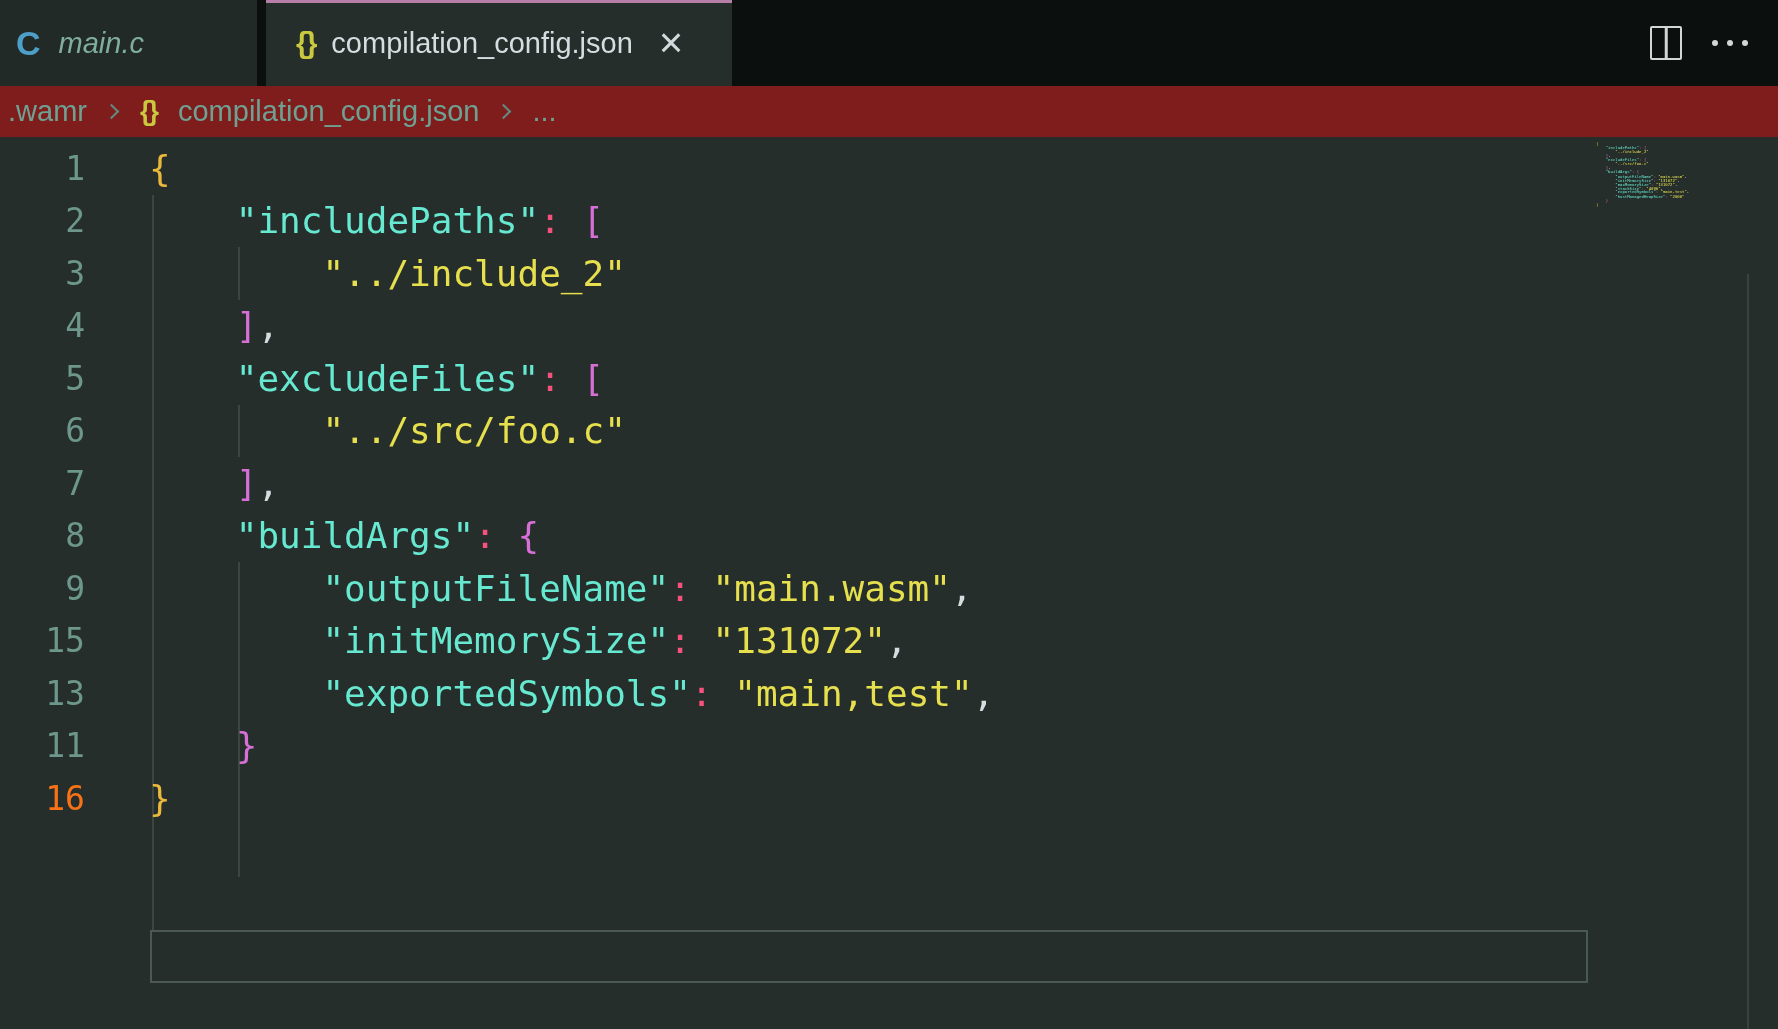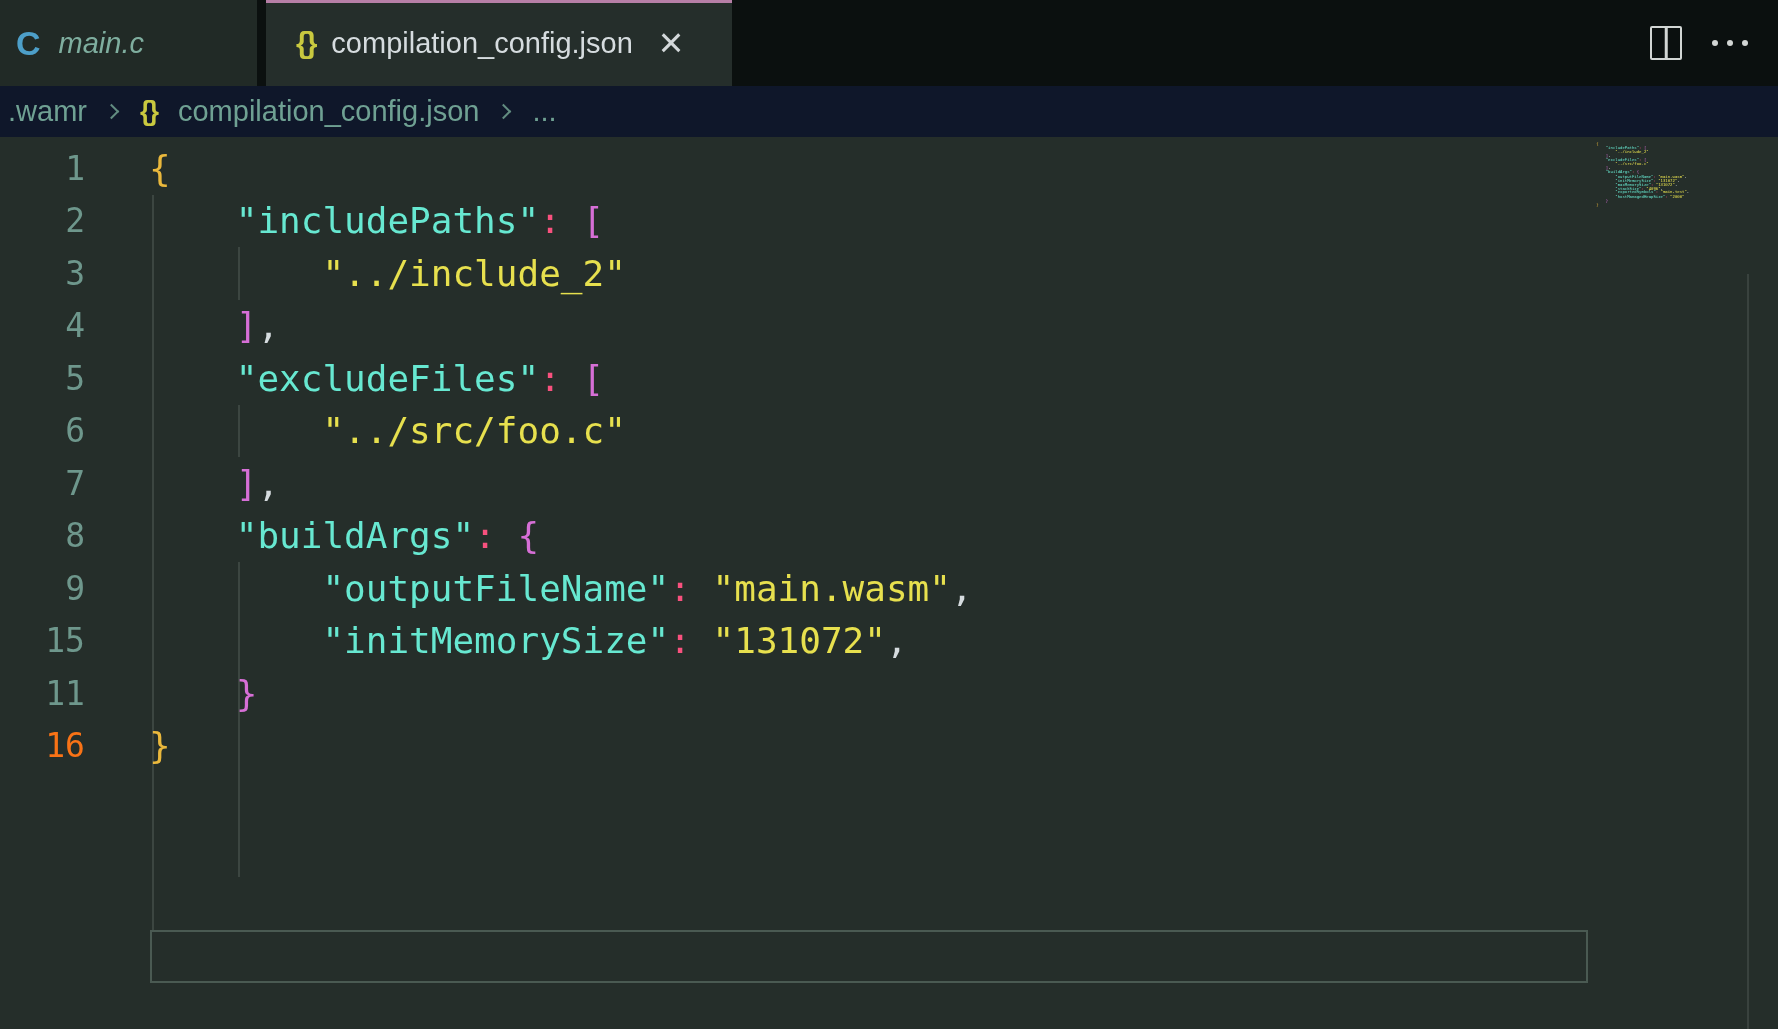--- a/index.html
+++ b/index.html
@@ -25,21 +25,21 @@
   .tab-actions { margin-left:auto; display:flex; align-items:center; gap:28px; padding-right:28px; }
   .split-icon { width:32px; height:34px; border:2.5px solid #d2d6d4; border-radius:2px;
                 position:relative; cursor:pointer; }
   .split-icon-divider { position:absolute; left:50%; top:0; width:2.5px; height:100%;
                         background:#d2d6d4; transform:translateX(-50%); }
   .more-icon { display:flex; gap:9px; cursor:pointer; padding:6px 2px; }
   .more-dot { width:6px; height:6px; border-radius:50%; background:#d2d6d4; }
 
   
   .breadcrumbs { position:absolute; top:86px; left:0; width:1778px; height:51px;
-                 background:#0f172a; display:flex; align-items:center; padding-left:8px;
+                 background:#7f1d1d; display:flex; align-items:center; padding-left:8px;
                  color:#6fa193; font-size:29px;gap:9px; }
   .crumb { cursor:pointer; }
   .crumb-sep { width:11px; height:11px; border-top:2.5px solid #628c80; border-right:2.5px solid #628c80;
                transform:rotate(45deg); margin:0 14px 0 10px; flex:0 0 auto; }
   .crumb-json-icon { color:#c9c93f; font-weight:bold; font-size:27px; letter-spacing:-2px; margin-right:12px; }
 
   
   .editor { position:absolute; top:137px; left:0; width:1778px; height:892px; background:#252e2a; }
   .lines { position:absolute; top:5px; left:0; }
   .code-line { display:flex; align-items:center; height:52.5px; }
@@ -146,20 +146,24 @@
         </div>
         <div class="code-line">
           <div class="ln">9</div>
           <div class="code"><span class="tk-p">        </span><span class="tk-key">"outputFileName"</span><span class="tk-colon">:</span><span class="tk-p"> </span><span class="tk-str">"main.wasm"</span><span class="tk-p">,</span></div>
         </div>
         <div class="code-line">
           <div class="ln">15</div>
           <div class="code"><span class="tk-p">        </span><span class="tk-key">"initMemorySize"</span><span class="tk-colon">:</span><span class="tk-p"> </span><span class="tk-str">"131072"</span><span class="tk-p">,</span></div>
         </div>
         <div class="code-line">
+          <div class="ln">13</div>
+          <div class="code"><span class="tk-p">        </span><span class="tk-key">"exportedSymbols"</span><span class="tk-colon">:</span><span class="tk-p"> </span><span class="tk-str">"main,test"</span><span class="tk-p">,</span></div>
+        </div>
+        <div class="code-line">
           <div class="ln">11</div>
           <div class="code"><span class="tk-p">    </span><span class="tk-b2">}</span></div>
         </div>
         <div class="code-line current">
           <div class="ln">16</div>
           <div class="code"><span class="tk-b1">}</span></div>
         </div>
       </div>
     <div class="minimap">
       <div class="minimap-scale" id="minimap-scale"><div><span class="tk-b1">{</span></div><div><span class="tk-p">    </span><span class="tk-key">"includePaths"</span><span class="tk-colon">:</span><span class="tk-p"> </span><span class="tk-b2">[</span></div><div><span class="tk-p">        </span><span class="tk-str">"../include_2"</span></div><div><span class="tk-p">    </span><span class="tk-b2">]</span><span class="tk-p">,</span></div><div><span class="tk-p">    </span><span class="tk-key">"excludeFiles"</span><span class="tk-colon">:</span><span class="tk-p"> </span><span class="tk-b2">[</span></div><div><span class="tk-p">        </span><span class="tk-str">"../src/foo.c"</span></div><div><span class="tk-p">    </span><span class="tk-b2">]</span><span class="tk-p">,</span></div><div><span class="tk-p">    </span><span class="tk-key">"buildArgs"</span><span class="tk-colon">:</span><span class="tk-p"> </span><span class="tk-b2">{</span></div><div><span class="tk-p">        </span><span class="tk-key">"outputFileName"</span><span class="tk-colon">:</span><span class="tk-p"> </span><span class="tk-str">"main.wasm"</span><span class="tk-p">,</span></div><div><span class="tk-p">        </span><span class="tk-key">"initMemorySize"</span><span class="tk-colon">:</span><span class="tk-p"> </span><span class="tk-str">"131072"</span><span class="tk-p">,</span></div><div><span class="tk-p">        </span><span class="tk-key">"maxMemorySize"</span><span class="tk-colon">:</span><span class="tk-p"> </span><span class="tk-str">"131072"</span><span class="tk-p">,</span></div><div><span class="tk-p">        </span><span class="tk-key">"stackSize"</span><span class="tk-colon">:</span><span class="tk-p"> </span><span class="tk-str">"4096"</span><span class="tk-p">,</span></div><div><span class="tk-p">        </span><span class="tk-key">"exportedSymbols"</span><span class="tk-colon">:</span><span class="tk-p"> </span><span class="tk-str">"main,test"</span><span class="tk-p">,</span></div><div><span class="tk-p">        </span><span class="tk-key">"hostManagedHeapSize"</span><span class="tk-colon">:</span><span class="tk-p"> </span><span class="tk-str">"2000"</span></div><div><span class="tk-p">    </span><span class="tk-b2">}</span></div><div><span class="tk-b1">}</span></div></div>

